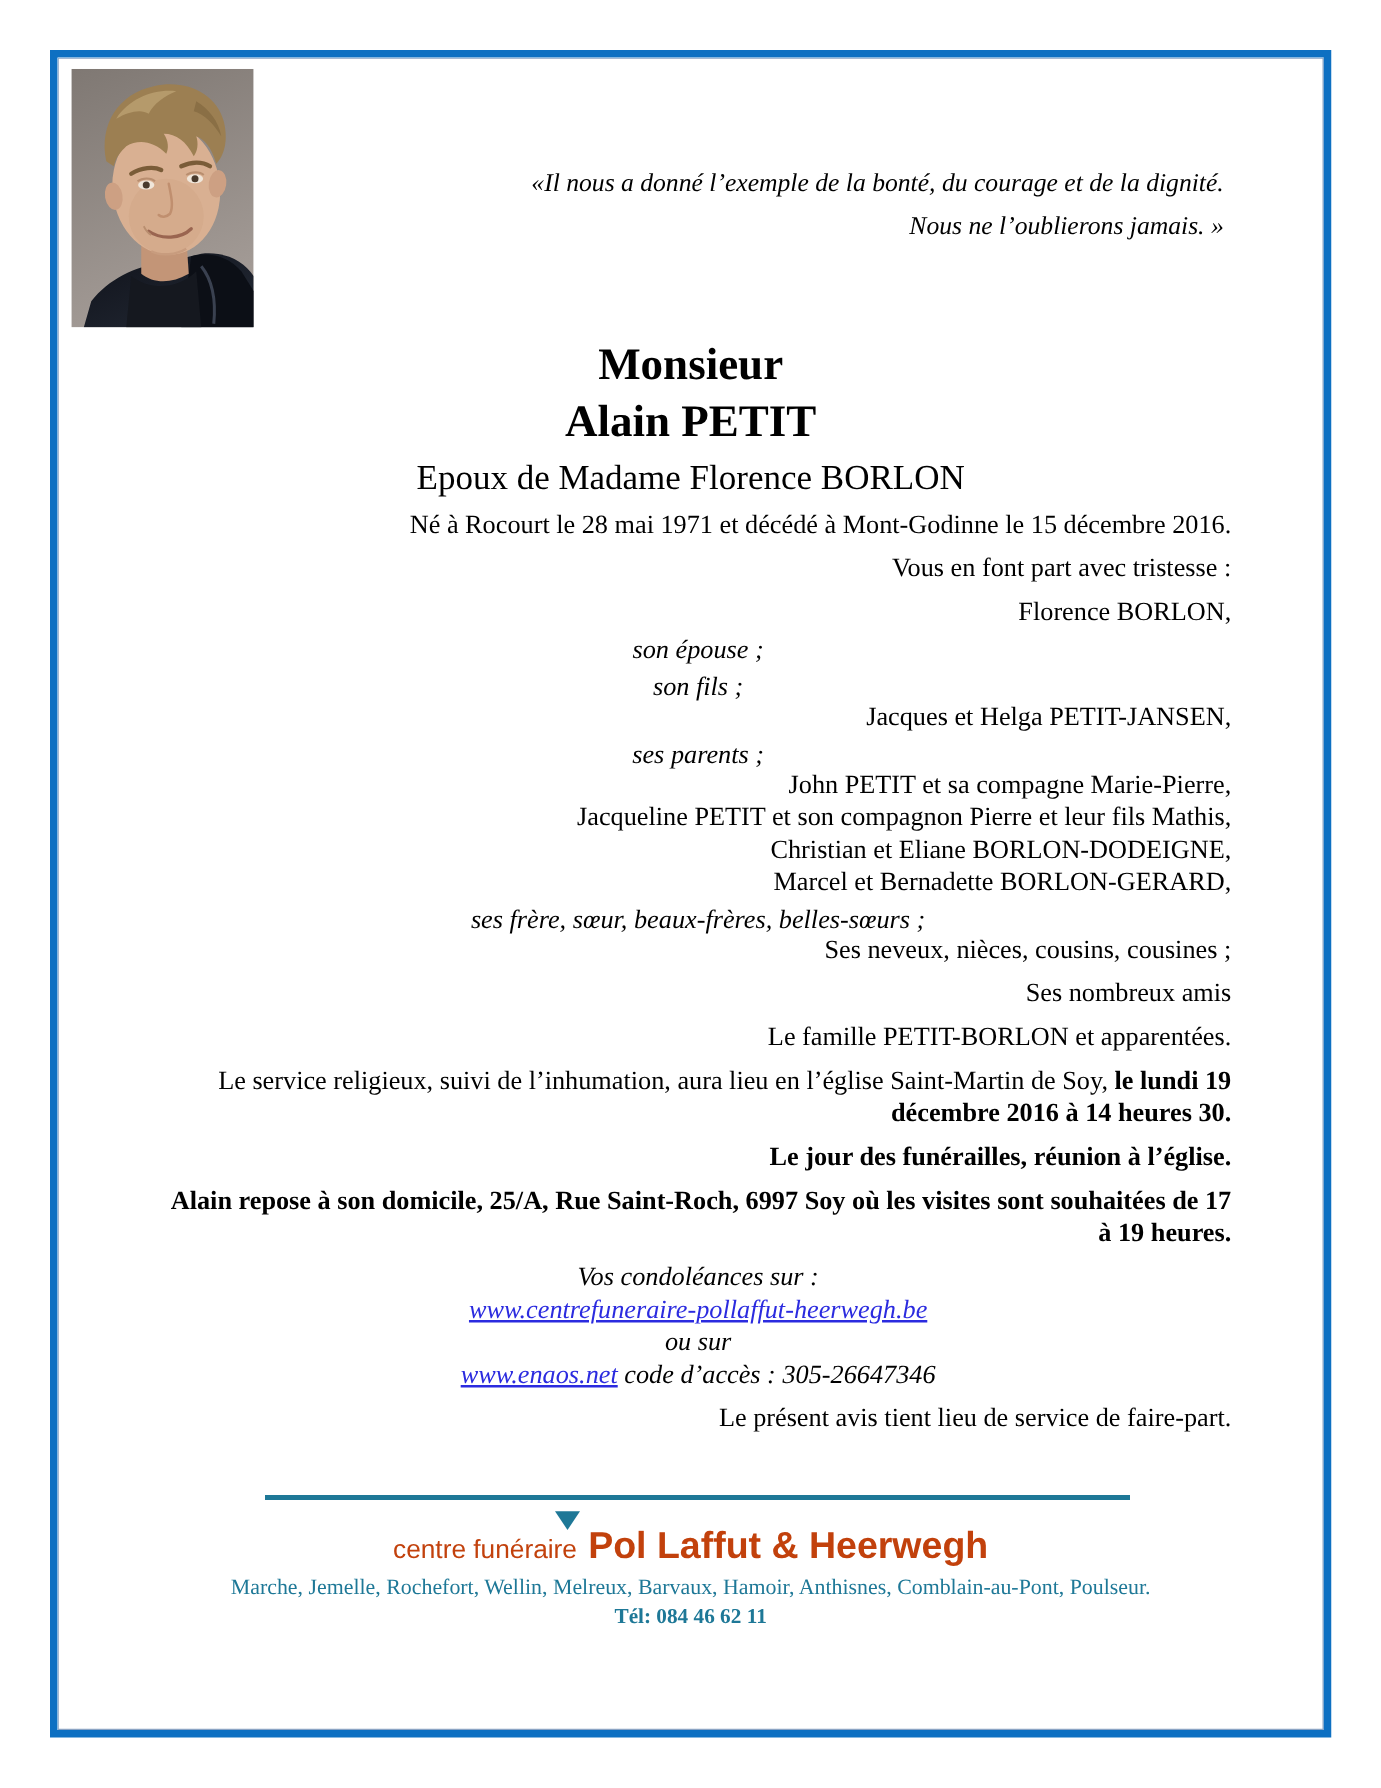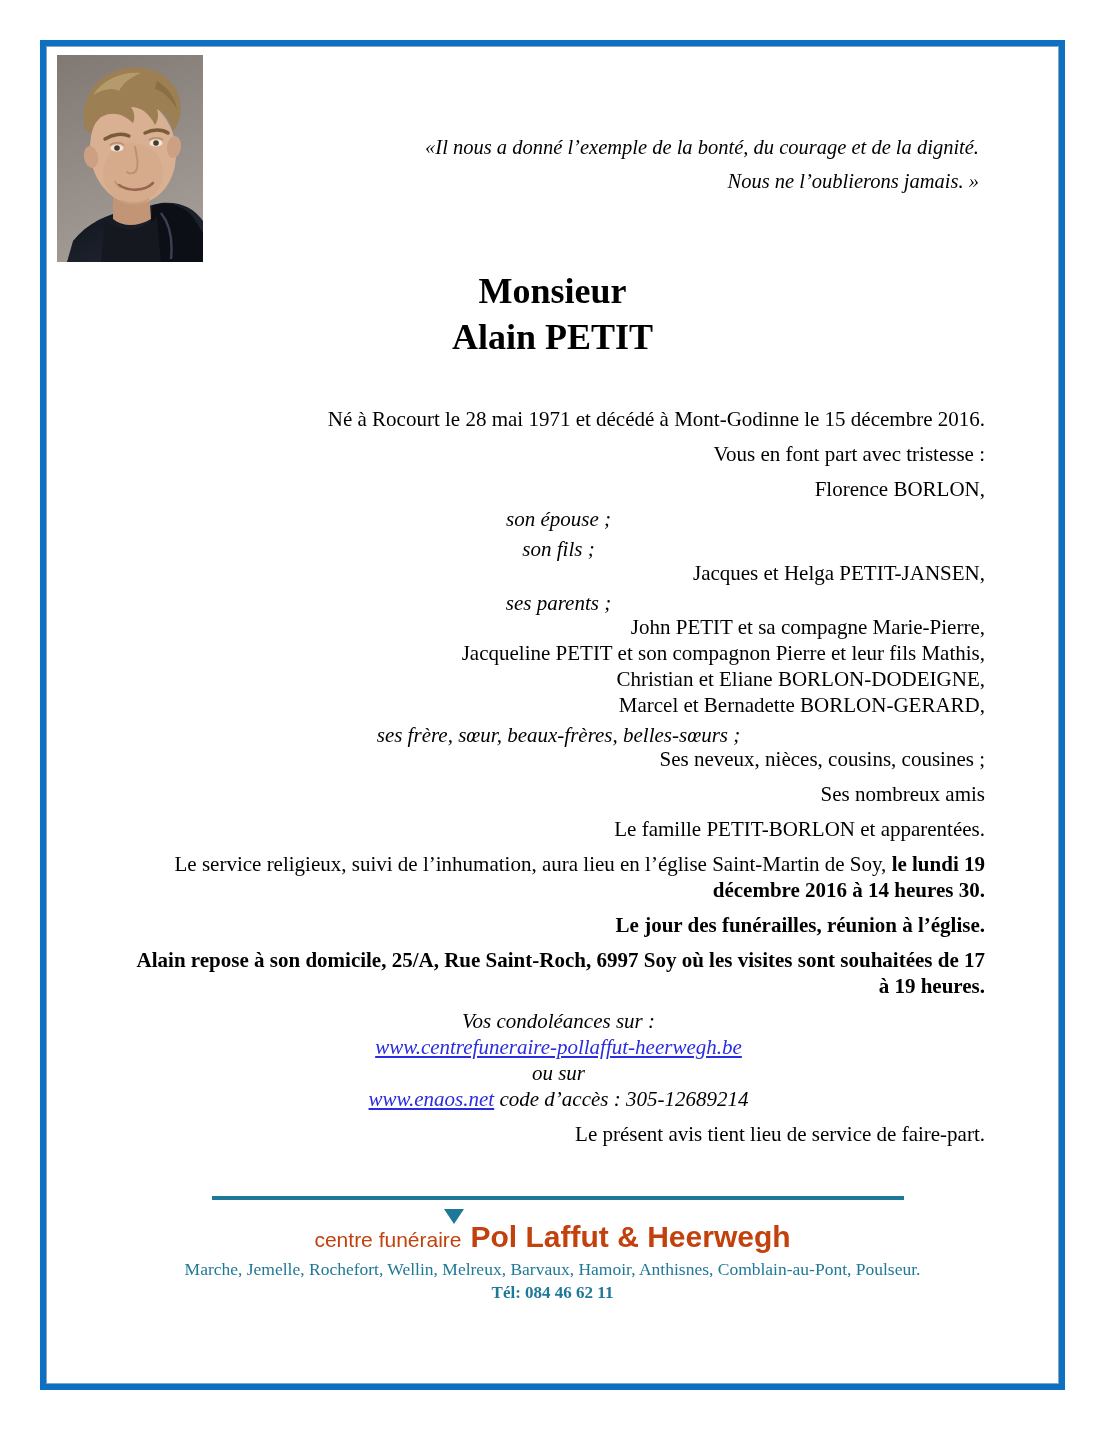--- a/index.html
+++ b/index.html
@@ -117,20 +117,21 @@
   </div>
 
   <div class="quote">
     <div class="ln">«Il nous a donné l’exemple de la bonté, du courage et de la dignité.</div>
     <div class="ln">Nous ne l’oublierons jamais. »</div>
   </div>
 
   <div class="title-block">
     <div class="title-salutation">Monsieur</div>
     <div class="title-name">Alain PETIT</div>
+    <div class="title-subtitle">Epoux de Madame Florence BORLON</div>
   </div>
 
   <div class="body-col">
     <div class="ln">Né à Rocourt le 28 mai 1971 et décédé à Mont-Godinne le 15 décembre 2016.</div>
     <div class="ln pgap">Vous en font part avec tristesse :</div>
 
     <div class="ln pgap">Florence BORLON,</div>
     <div class="ln rel">son épouse ;</div>
 
     <div class="ln rel">son fils ;</div>
@@ -150,21 +151,21 @@
 
     <p class="ln pgap"><span>Le service religieux, suivi de l’inhumation, aura lieu en l’église Saint-Martin de Soy, </span><span class="bold">le lundi 19 décembre 2016 à 14 heures 30.</span></p>
 
     <div class="ln pgap bold">Le jour des funérailles, réunion à l’église.</div>
 
     <p class="ln pgap bold">Alain  repose à son domicile, 25/A, Rue Saint-Roch, 6997 Soy où les visites sont souhaitées de 17 à 19 heures.</p>
 
     <div class="ln pgap center italic">Vos condoléances sur :</div>
     <div class="ln center"><a class="doclink">www.centrefuneraire-pollaffut-heerwegh.be</a></div>
     <div class="ln center italic">ou sur</div>
-    <div class="ln center"><a class="doclink">www.enaos.net</a><span class="italic"> code d’accès : 305-12689214</span></div>
+    <div class="ln center"><a class="doclink">www.enaos.net</a><span class="italic"> code d’accès : 305-26647346</span></div>
 
     <div class="ln pgap">Le présent avis tient lieu de service de faire-part.</div>
   </div>
 
   <div class="footer-rule"></div>
   <div class="tri"></div>
 
   <div class="brand">
     <span class="brand-small">centre funéraire</span>
     <span class="brand-large">Pol Laffut &amp; Heerwegh</span>

